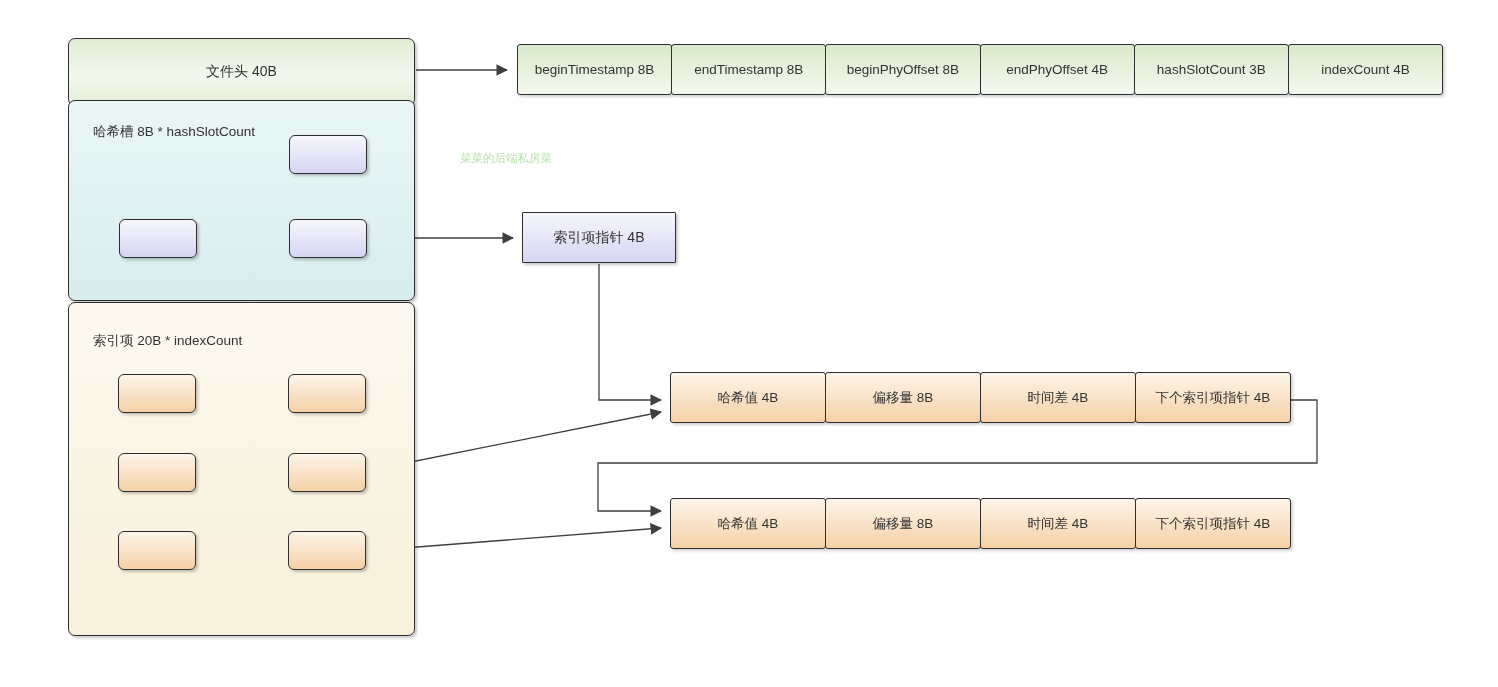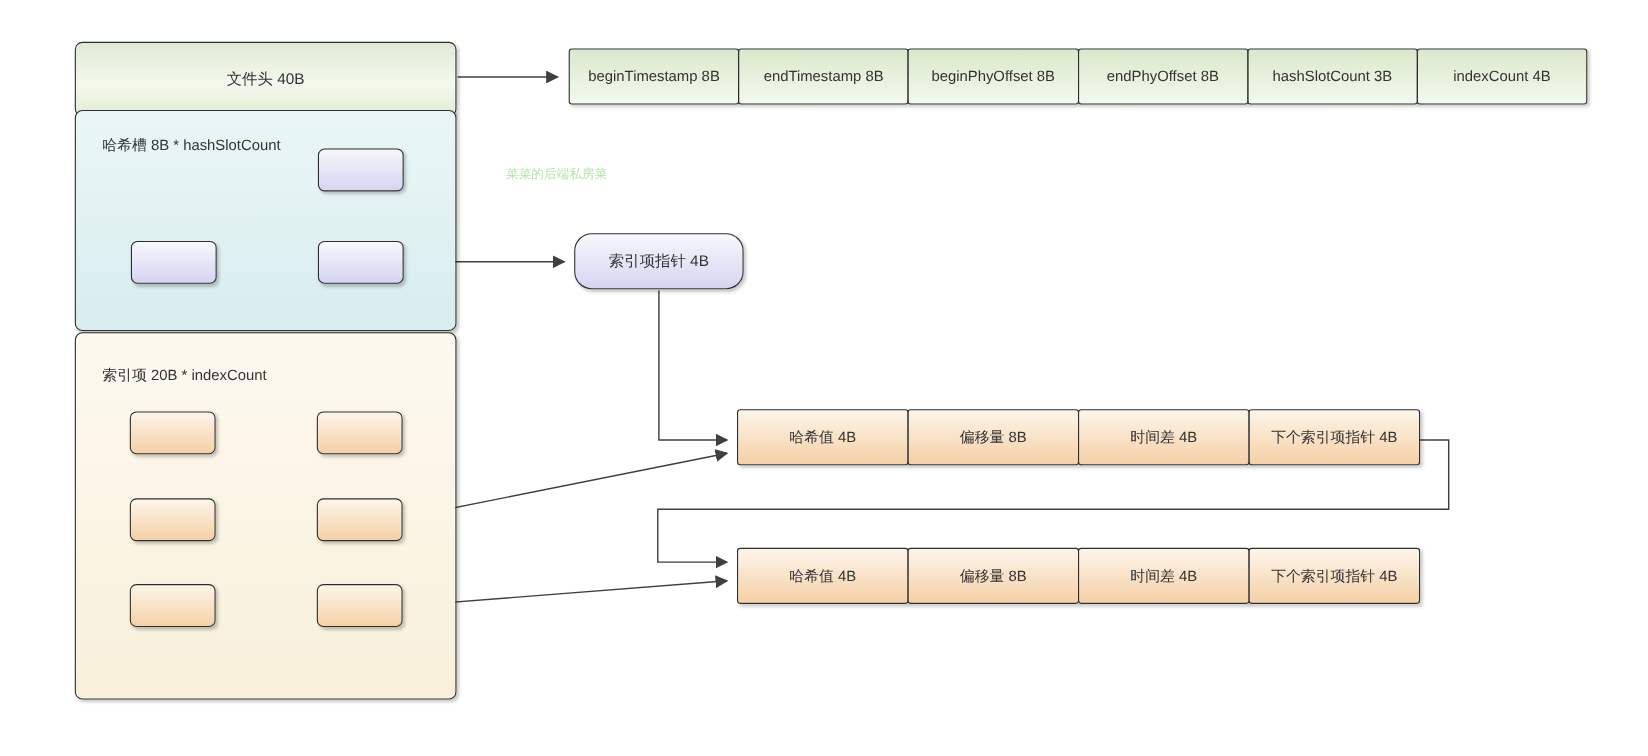--- a/index.html
+++ b/index.html
@@ -56,21 +56,21 @@
     box-shadow:2px 2px 3px rgba(0,0,0,0.18);
     display:flex;align-items:center;justify-content:center;
     font-size:13.5px;white-space:nowrap;
     box-sizing:border-box;
   }
   .cell:first-child{margin-left:0;}
   .cell-green{background:linear-gradient(180deg,#d9e9cb 0%,#f4f9ef 100%);}
   .cell-orange{background:linear-gradient(180deg,#fdf5ea 0%,#f5d0a6 100%);}
   .pointer-box{
     position:absolute;left:522px;top:212px;width:154px;height:51px;
-    border:1px solid #2e2e2e;border-radius:16px;
+    border:1px solid #2e2e2e;border-radius:1px;
     background:linear-gradient(180deg,#f7f7fd 0%,#d5d5f2 100%);
     box-shadow:2px 2px 3px rgba(0,0,0,0.22);
     display:flex;align-items:center;justify-content:center;
     font-size:14px;box-sizing:border-box;
   }
   .watermark{
     position:absolute;left:460px;top:151px;
     font-size:11.5px;color:#b7e2a8;white-space:nowrap;
   }
 </style>
@@ -111,21 +111,21 @@
     <div class="slot slot-orange" style="left:49px;top:150px;"></div>
     <div class="slot slot-orange" style="left:219px;top:150px;"></div>
     <div class="slot slot-orange" style="left:49px;top:228px;"></div>
     <div class="slot slot-orange" style="left:219px;top:228px;"></div>
   </div>
 
   <div class="cellrow" style="left:517px;top:44px;width:926px;height:51px;">
     <div class="cell cell-green">beginTimestamp 8B</div>
     <div class="cell cell-green">endTimestamp 8B</div>
     <div class="cell cell-green">beginPhyOffset 8B</div>
-    <div class="cell cell-green">endPhyOffset 8B</div>
+    <div class="cell cell-green">endPhyOffset 4B</div>
     <div class="cell cell-green">hashSlotCount 3B</div>
     <div class="cell cell-green">indexCount 4B</div>
   </div>
 
   <div class="watermark">菜菜的后端私房菜</div>
 
   <div class="pointer-box">索引项指针 4B</div>
 
   <div class="cellrow" style="left:670px;top:372px;width:621px;height:51px;">
     <div class="cell cell-orange">哈希值 4B</div>

